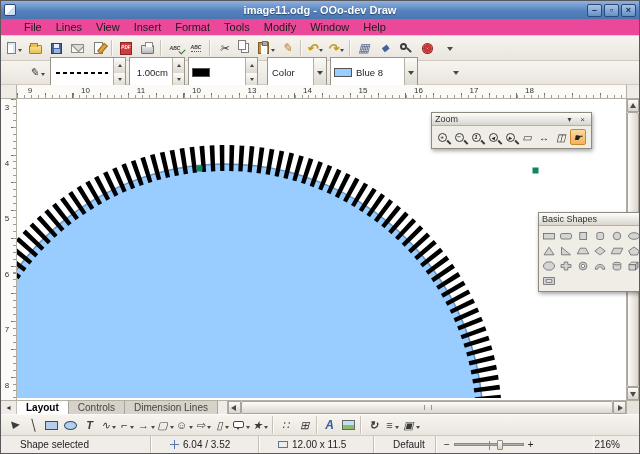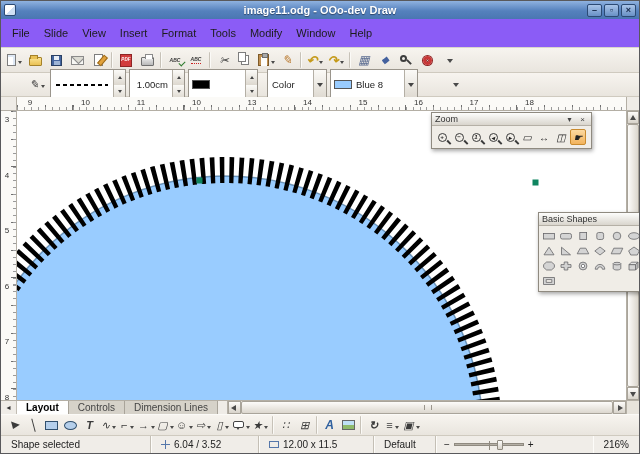--- a/index.html
+++ b/index.html
@@ -7,21 +7,21 @@
   .window{position:relative;width:640px;height:454px;border:1px solid #59595c;background:#eeebe5;display:flex;flex-direction:column;overflow:hidden}
 
   
   .titlebar{height:18px;flex:none;background:linear-gradient(#8fb2e0,#5581bd 55%,#4a76b2);display:flex;align-items:center;position:relative;padding:0 3px}
   .appicon{width:12px;height:12px;background:#fff;border:1px solid #2c4a74;border-radius:2px;background:linear-gradient(135deg,#fff 55%,#cfe0f4 55%)}
   .wtitle{position:absolute;left:0;right:0;text-align:center;color:#fff;font-weight:bold;font-size:11px;text-shadow:0 1px 1px rgba(0,0,0,.45);pointer-events:none}
   .wbtns{margin-left:auto;display:flex;gap:2px}
   .wbtn{width:15px;height:13px;border:1px solid #2c4a74;border-radius:2px;background:linear-gradient(#a9c4e8,#6890c6);color:#16294a;font-size:9px;line-height:11px;text-align:center;font-weight:bold}
 
   
-  .menubar{height:29px;flex:none;display:flex;align-items:center;background:#8b5cf6;border-bottom:1px solid #d9d5cd;padding-left:4px}
+  .menubar{height:17px;flex:none;display:flex;align-items:center;background:#ec4899;border-bottom:1px solid #d9d5cd;padding-left:16px}
   .mitem{padding:2px 7px;color:#1c1c1c}
 
   
   .toolbar{display:flex;align-items:center;gap:1px;padding:0 3px;background:linear-gradient(#f7f4ef,#e9e5de);border-bottom:1px solid #cfcabf}
   .tb-std{height:25px;flex:none}
   .tb-line{height:24px;flex:none;gap:3px}
   .tbtn{height:20px;min-width:20px;display:flex;align-items:center;justify-content:center;border-radius:2px;position:relative}
   .g{display:flex;align-items:center;justify-content:center;font-size:11px;color:#3b3b3b;line-height:1;position:relative}
   .sep{min-width:2px!important;width:2px;height:16px;border-left:1px solid #c7c2b8;border-right:1px solid #fbfaf7;margin:0 2px}
   .dd::after{content:"";width:0;height:0;border:2.5px solid transparent;border-top:3px solid #4a4a4a;margin-left:2px;transform:translateY(3px)}
@@ -116,21 +116,21 @@
   .hthumb{flex:1;background:linear-gradient(#fdfcfa,#dcd7ce);border:1px solid #a9a49a;border-radius:2px;position:relative}
   .hthumb::after{content:"";position:absolute;left:50%;top:3px;bottom:3px;width:6px;margin-left:-3px;border-left:1px solid #9a958c;border-right:1px solid #9a958c}
   .corner{width:13px;flex:none;background:#e7e3db;border-left:1px solid #b4afa5}
 
   
   .drawbar{height:22px;flex:none;display:flex;align-items:center;gap:0;padding:0 3px;background:linear-gradient(#f7f4ef,#e9e5de);border-top:1px solid #fbfaf7;border-bottom:1px solid #cfcabf}
   .drawbar .tbtn{height:18px;min-width:19px}
 
   
   .statusbar{height:17px;flex:none;display:flex;align-items:stretch;background:#f0ede8;font-size:10px;color:#222}
-  .scell{display:flex;align-items:center;padding:0 10px;border-right:1px solid #c4bfb5;box-shadow:1px 0 0 #fdfcf9;white-space:nowrap;overflow:hidden}
+  .scell{display:flex;align-items:center;padding:0 19px;border-right:1px solid #c4bfb5;box-shadow:1px 0 0 #fdfcf9;white-space:nowrap;overflow:hidden}
   .crosshair{width:9px;height:9px;flex:none;margin-right:4px;background:linear-gradient(#5577aa,#5577aa) 4px 0/1px 9px no-repeat,linear-gradient(#5577aa,#5577aa) 0 4px/9px 1px no-repeat}
   .sizebox{width:10px;height:7px;flex:none;border:1px solid #5577aa;margin-right:4px}
   .zsliderwrap{flex:1;display:flex;align-items:center;gap:4px;padding:0 8px}
   .ztrack{flex:1;max-width:70px;height:3px;background:#b5b0a6;border:1px solid #8f8a80;position:relative}
   .ztrack::before{content:"";position:absolute;left:50%;top:-3px;width:1px;height:9px;background:#8f8a80}
   .zthumb{position:absolute;left:62%;top:-4px;width:6px;height:10px;background:linear-gradient(#fdfcfa,#d8d3ca);border:1px solid #8f8a80;border-radius:1px}
 
   
   .panel{position:absolute;background:#f0ede7;border:1px solid #8f8a80;box-shadow:1px 2px 4px rgba(0,0,0,.35);z-index:9}
   .ptitlebar{height:13px;display:flex;align-items:center;gap:2px;padding:0 3px;background:linear-gradient(#fdfdfc,#d9d5cd);border-bottom:1px solid #b5b0a6}
@@ -159,21 +159,21 @@
     <span class="wtitle">image11.odg - OOo-dev Draw</span>
     <span class="wbtns">
         <span class="wbtn">–</span>
         <span class="wbtn">▫</span>
         <span class="wbtn">×</span>
       </span>
   </div>
 
   <div class="menubar">
       <span class="mitem">File</span>
-      <span class="mitem">Slide</span>
+      <span class="mitem">Lines</span>
       <span class="mitem">View</span>
       <span class="mitem">Insert</span>
       <span class="mitem">Format</span>
       <span class="mitem">Tools</span>
       <span class="mitem">Modify</span>
       <span class="mitem">Window</span>
       <span class="mitem">Help</span>
     </div>
 
   <div class="toolbar tb-std">

